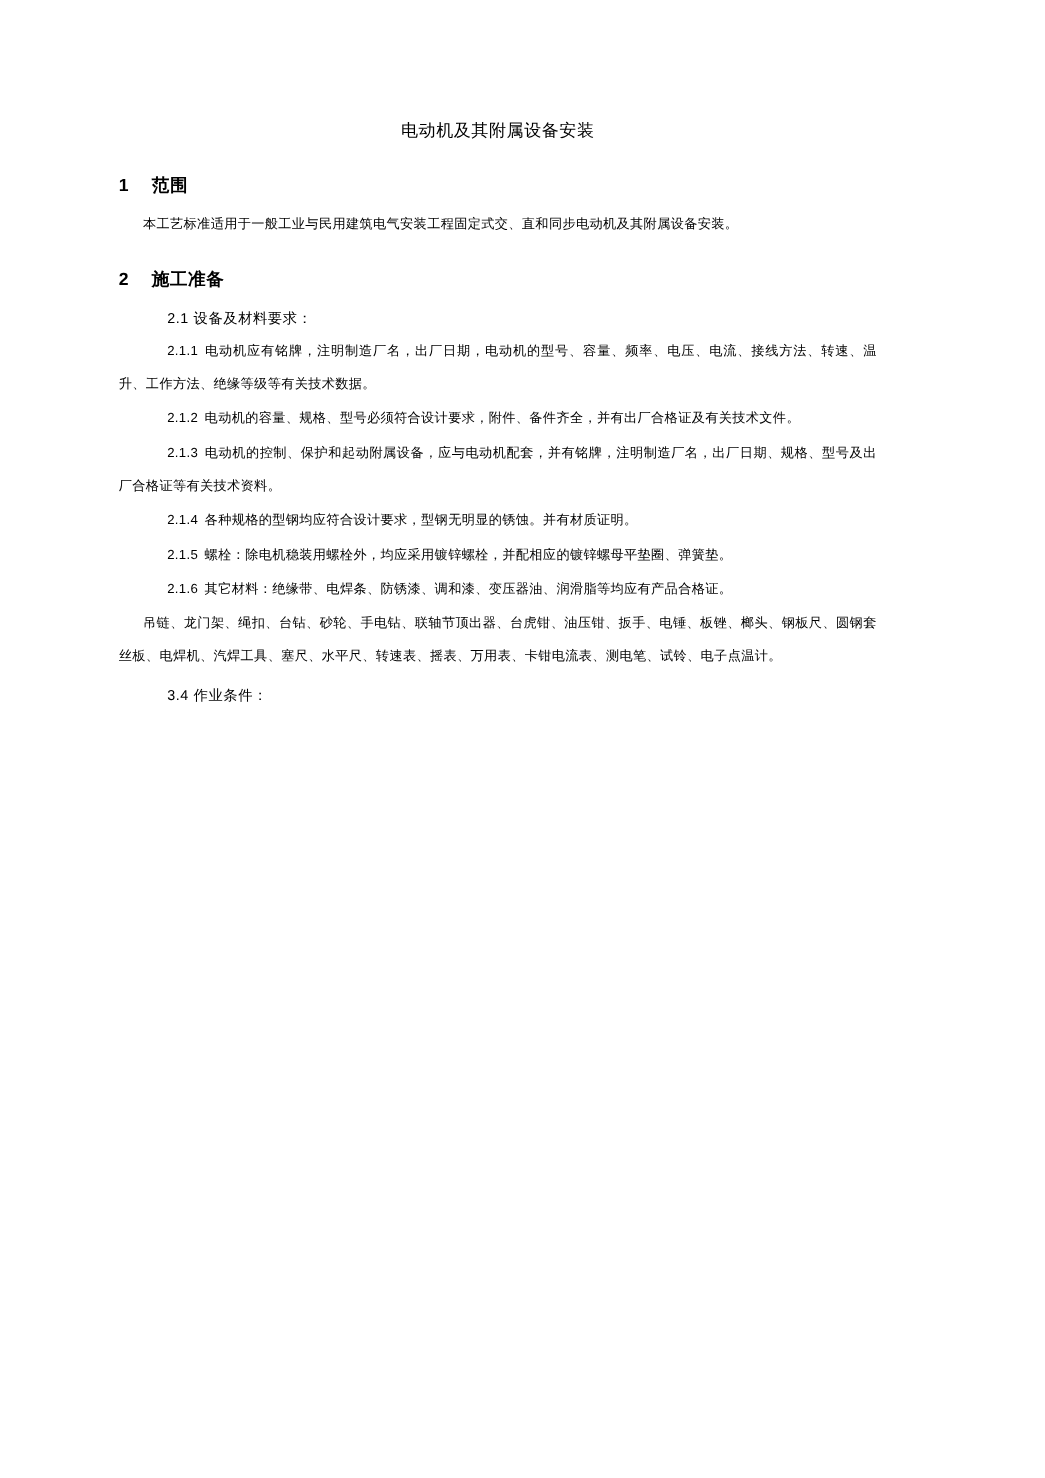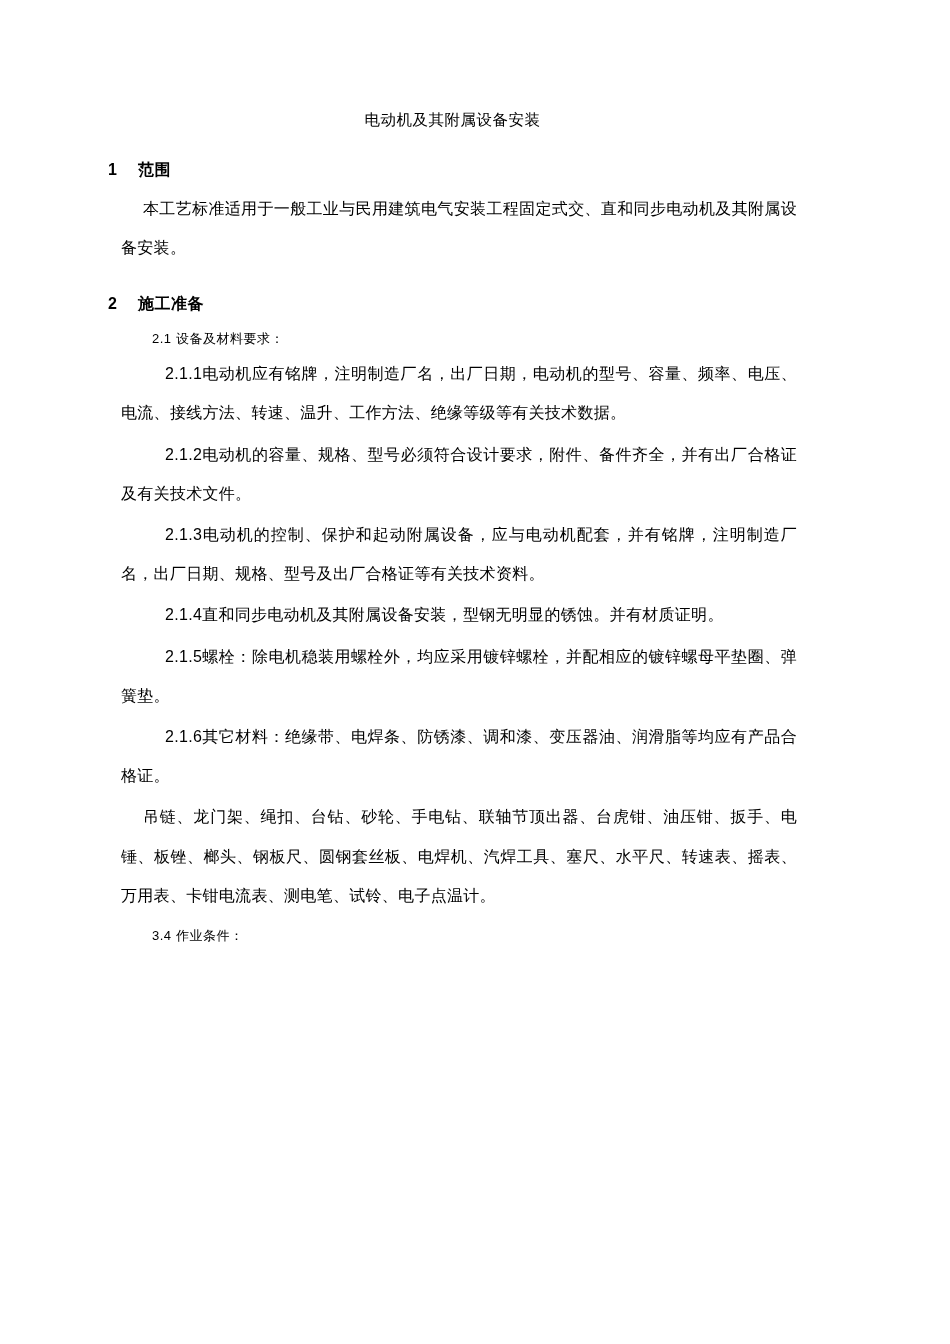--- a/index.html
+++ b/index.html
@@ -44,23 +44,23 @@
     margin: 10px 0 4px 0;
     line-height: 1.75;
     text-indent: 22px;
     letter-spacing: 0.5px;
   }
   .subheading .num {
     display: inline-block;
     min-width: 46px;
   }
   .para {
-    font-size: 16px;
+    font-size: 12px;
     line-height: 2.45;
-    margin: 0 0 2px 13px;
+    margin: 0 0 2px 0;
     text-align: justify;
     text-justify: inter-ideograph;
     text-indent: 22px;
     letter-spacing: 0.3px;
   }
   .para .num {
     display: inline-block;
     min-width: 56px;
   }
 </style>
@@ -91,21 +91,21 @@
 
   <div class="para">
     <span class="num">2.1.2</span><span>电动机的容量、规格、型号必须符合设计要求，附件、备件齐全，并有出厂合格证及有关技术文件。</span>
   </div>
 
   <div class="para">
     <span class="num">2.1.3</span><span>电动机的控制、保护和起动附属设备，应与电动机配套，并有铭牌，注明制造厂名，出厂日期、规格、型号及出厂合格证等有关技术资料。</span>
   </div>
 
   <div class="para">
-    <span class="num">2.1.4</span><span>直和同步电动机及其附属设备安装，型钢无明显的锈蚀。并有材质证明。</span>
+    <span class="num">2.1.4</span><span>各种规格的型钢均应符合设计要求，型钢无明显的锈蚀。并有材质证明。</span>
   </div>
 
   <div class="para">
     <span class="num">2.1.5</span><span>螺栓：除电机稳装用螺栓外，均应采用镀锌螺栓，并配相应的镀锌螺母平垫圈、弹簧垫。</span>
   </div>
 
   <div class="para">
     <span class="num">2.1.6</span><span>其它材料：绝缘带、电焊条、防锈漆、调和漆、变压器油、润滑脂等均应有产品合格证。</span>
   </div>
 

